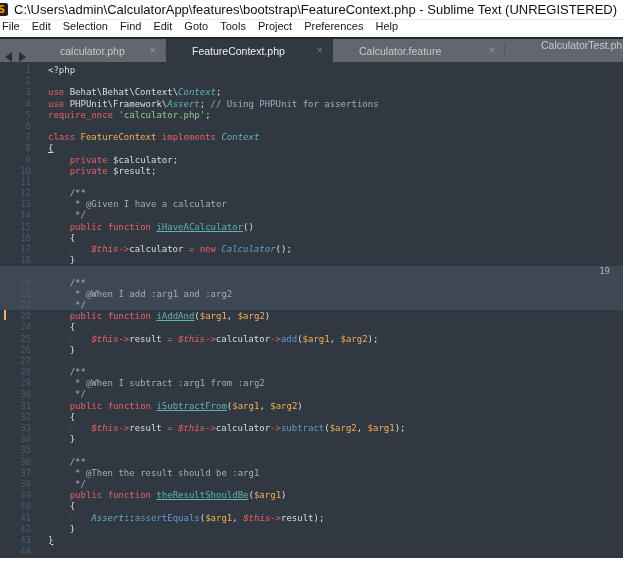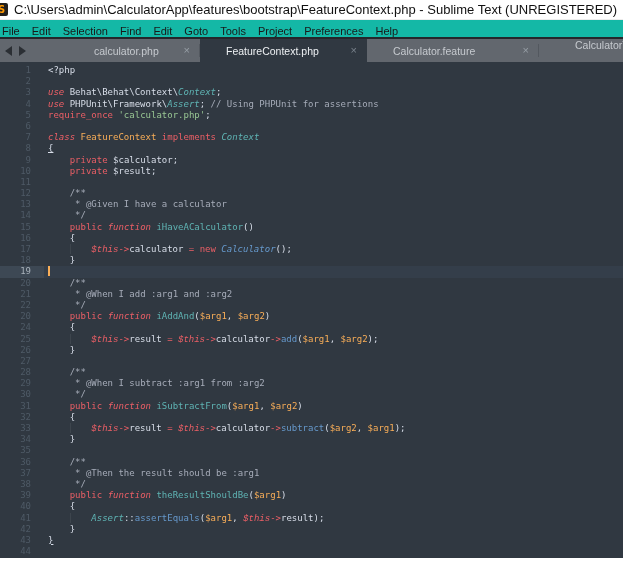--- a/index.html
+++ b/index.html
@@ -10,56 +10,56 @@
 
   
   .titlebar { flex:0 0 20px; background:#ffffff; border-bottom:1px solid #ececec;
               display:flex; align-items:center; overflow:hidden; }
   .app-icon { flex:0 0 13px; width:13px; height:13px; margin-left:-5px; margin-right:6px;
               background:#23201c; color:#ff9800; border-radius:2px; font-size:10px; font-weight:bold;
               line-height:13px; text-align:center; font-family:"DejaVu Sans", sans-serif; }
   .title-text { font-size:13px; color:#111; white-space:nowrap; }
 
   
-  .menubar { flex:0 0 17px; background:#14b8a6; display:flex; align-items:flex-end; overflow:hidden; }
+  .menubar { flex:0 0 17px; background:#ffffff; display:flex; align-items:flex-start; overflow:hidden; }
   .menu-item { font-size:11px; color:#191919; padding:0 6px; white-space:nowrap; cursor:default; }
   .menu-item:first-child { margin-left:-4px; }
 
   
   .tabbar { flex:0 0 25px; background:#62676e; border-top:2px solid #24272b;
-            display:flex; align-items:center; overflow:hidden;gap:34px; }
+            display:flex; align-items:flex-end; overflow:hidden; }
   .nav-arrows { display:flex; align-items:center; gap:7px; padding:0 8px 0 5px; }
   .arrow { width:0; height:0; border-top:5px solid transparent; border-bottom:5px solid transparent; }
   .arrow.back { border-right:7px solid #2b2f34; }
   .arrow.fwd  { border-left:7px solid #2b2f34; }
   .tab { display:flex; align-items:center; font-size:10.5px; color:#c6cacf;
          padding:0 10px 0 26px; white-space:nowrap; position:relative; }
   .tab .sep { position:absolute; right:0; top:5px; bottom:5px; width:1px; background:#53585f; }
   .tab.active { background:#303841; color:#edf0f3; }
   .tab-close { margin-left:auto; padding-left:16px; color:#979ea6; font-size:11px; line-height:1; }
   .tab.active .tab-close { color:#79828c; }
 
   
   .editor { flex:1 1 auto; background:#303841; padding-top:3px; overflow:hidden;
             font-family:"DejaVu Sans Mono", monospace; font-size:9px; line-height:11.2px; }
   .line { display:flex; height:11.2px; }
   .gutter { flex:0 0 44px; text-align:right; padding-right:13px; color:#4e5a66; }
   .code { flex:1 1 auto; white-space:pre; padding-left:4px; }
-  .line.active-line { background:#343e4a; }
+  .line.active-line { background:#343e4a;flex-direction:column; }
   .line.active-line .gutter { background:#3d4854; color:#a9b2bb; }
   .caret { display:inline-block; width:2px; height:10px; background:#f9ae58;
            vertical-align:text-bottom; }
 
   
   .t  { color:#d8dee9; }
   .k  { color:#ec5f66; }
-  .ki { color:#ec5f66; font-style:italic; }
+  .ki { color:#ec5f66; }
   .ty { color:#5fb4b4; font-style:italic; }
   .tyb{ color:#6699cc; font-style:italic; }
-  .fn { color:#5fb4b4; }
+  .fn { color:#5fb4b4;text-decoration:underline; }
   .ca { color:#6699cc; }
   .cl { color:#f9ae58; }
   .pm { color:#f9ae58; }
   .st { color:#99c794; }
   .cm { color:#a6acb9; }
   .th { color:#ec5f66; font-style:italic;font-family:Liberation Mono, monospace; }
   .op { color:#ec5f66; }
   .br { color:#d8dee9; text-decoration:underline; text-underline-offset:1px; }
   .ind8 { background:linear-gradient(to right, transparent calc(4ch),
           rgba(255,255,255,0.08) calc(4ch + 1px), transparent calc(4ch + 1px)); }

